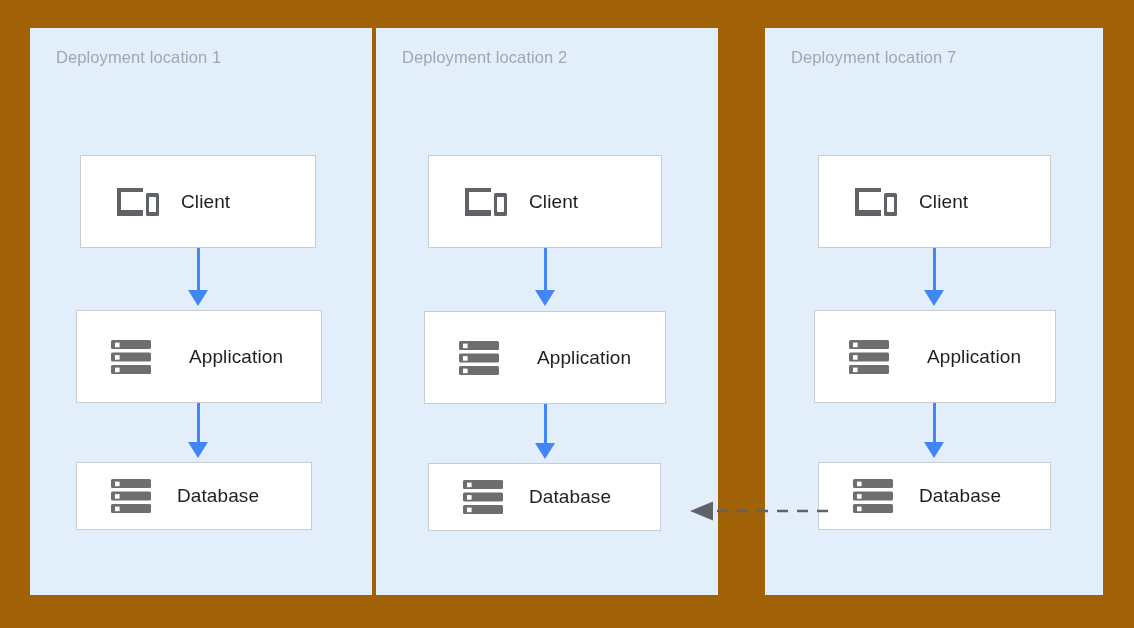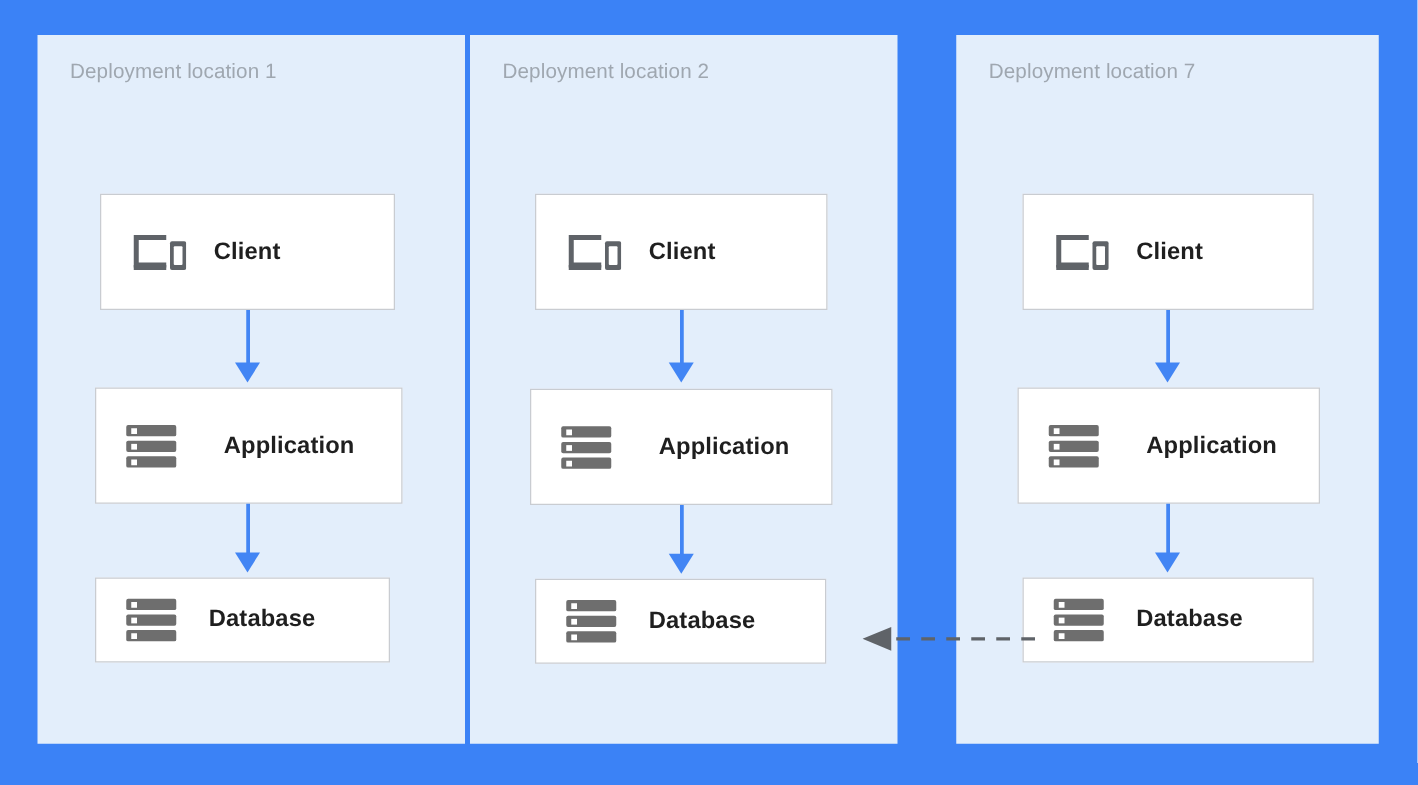--- a/index.html
+++ b/index.html
@@ -10,21 +10,21 @@
   }
   body {
     font-family: "Liberation Sans", sans-serif;
     -webkit-font-smoothing: antialiased;
   }
 
   #canvas {
     position: relative;
     width: 1134px;
     height: 628px;
-    background: #3b82f6;
+    background: #a16207;
     overflow: hidden;
   }
 
   
   .panel {
     position: absolute;
     top: 28px;
     height: 567px;
     background: #e3eefb;
   }
@@ -44,22 +44,21 @@
   }
 
   
   .card {
     position: absolute;
     box-sizing: border-box;
     background: #ffffff;
     border: 1px solid #c9ccd1;
     display: flex;
     align-items: center;
-    padding-left: 22px;
-    font-weight: bold;
+    padding-left: 32px;
   }
   .card .label {
     font-size: 19px;
     color: #1f1f1f;
     letter-spacing: 0.1px;
     white-space: nowrap;
     margin-left: 22px;
   }
 
   

